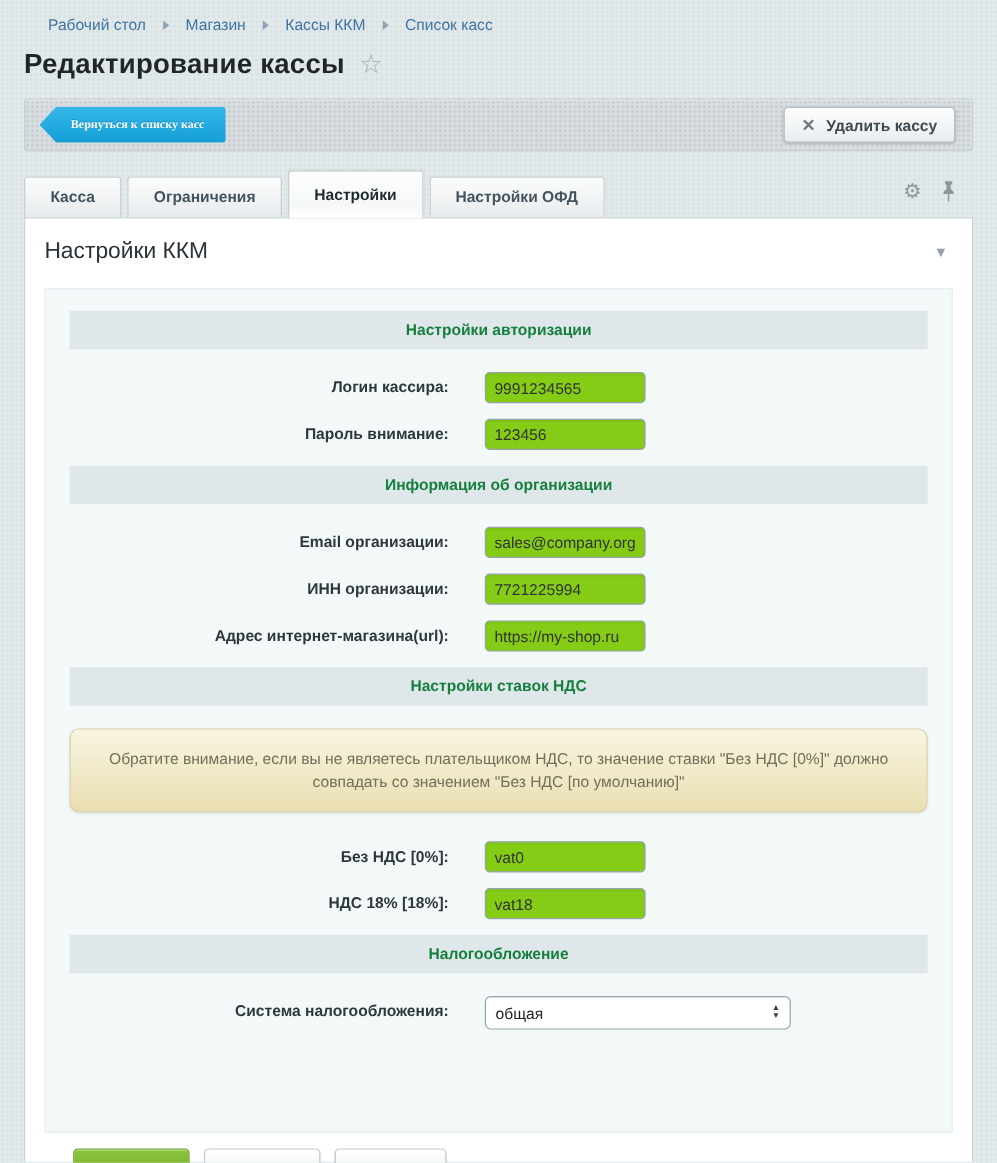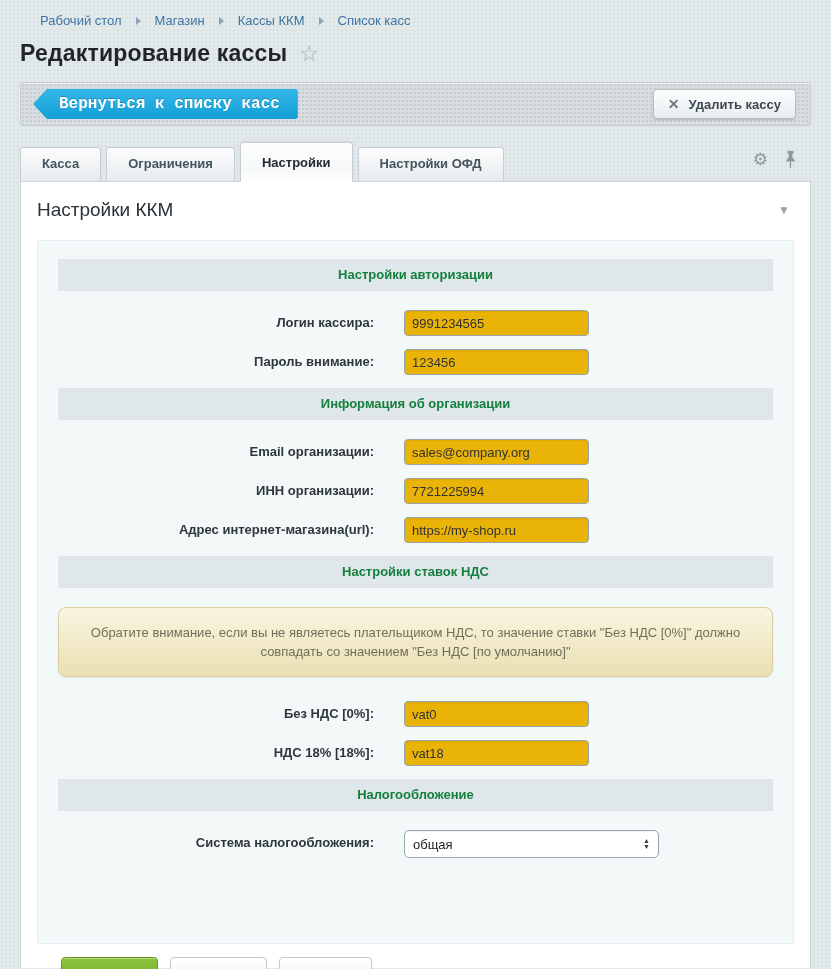--- a/index.html
+++ b/index.html
@@ -29,22 +29,22 @@
     background-color:#d7dde0;
     background-image:radial-gradient(#c6cdd1 1px, transparent 1.2px);
     background-size:4px 4px;
     border:1px solid #c6ced2;
     box-shadow:inset 0 1px 0 rgba(255,255,255,.6);
     display:flex; align-items:center; justify-content:space-between;
     padding:0 14px 0 12px; position:relative;
   }
   .btn-back {
     height:30px; border:none; cursor:pointer;
-    padding:0 18px 0 26px; color:#fff; font-weight:bold; font-size:16px;
-    font-family:Liberation Mono, monospace;
+    padding:0 18px 0 26px; color:#fff; font-weight:bold; font-size:10px;
+    font-family:Liberation Serif, serif;
     background:linear-gradient(#35b7e9, #149fd6);
     clip-path:polygon(14px 0, 100% 0, 100% 100%, 14px 100%, 0 50%);
     text-shadow:0 -1px 0 rgba(0,60,90,.35);
     border-radius:3px;
   }
   .btn-delete {
     height:30px; cursor:pointer; display:flex; align-items:center; gap:9px;
     padding:0 14px; border:1px solid #b7bfc4; border-radius:4px;
     background:linear-gradient(#fefefe, #e8edef);
     box-shadow:0 1px 2px rgba(0,0,0,.18);
@@ -91,24 +91,24 @@
     margin:6px 0 19px;
   }
   .bar.first { margin-top:0; }
 
   .form-row { display:flex; align-items:flex-start; margin-bottom:13px;gap:22px; }
   .form-label {
     width:324px; text-align:right; padding-right:8px;
     font-size:13px; font-weight:bold; color:#2e373c; line-height:26px;
   }
   .text-input {
-    width:185px; height:26px; padding:0 7px;
+    width:134px; height:26px; padding:0 7px;
     border:1px solid #99a3aa; border-radius:4px;
     font-size:13px; color:#333; font-family:"Liberation Sans", sans-serif;
-    background:#eab308; box-shadow:inset 0 1px 2px rgba(0,0,0,.07);
+    background:#84cc16; box-shadow:inset 0 1px 2px rgba(0,0,0,.07);
   }
 
   .notice {
     margin:12px 0 24px; padding:15px 30px;
     background:linear-gradient(#f9f5e1, #eadfb2);
     border:1px solid #d9cfa0; border-radius:8px;
     box-shadow:0 1px 2px rgba(0,0,0,.08);
     font-size:13px; line-height:19px; color:#70705a; text-align:center;
   }
 

